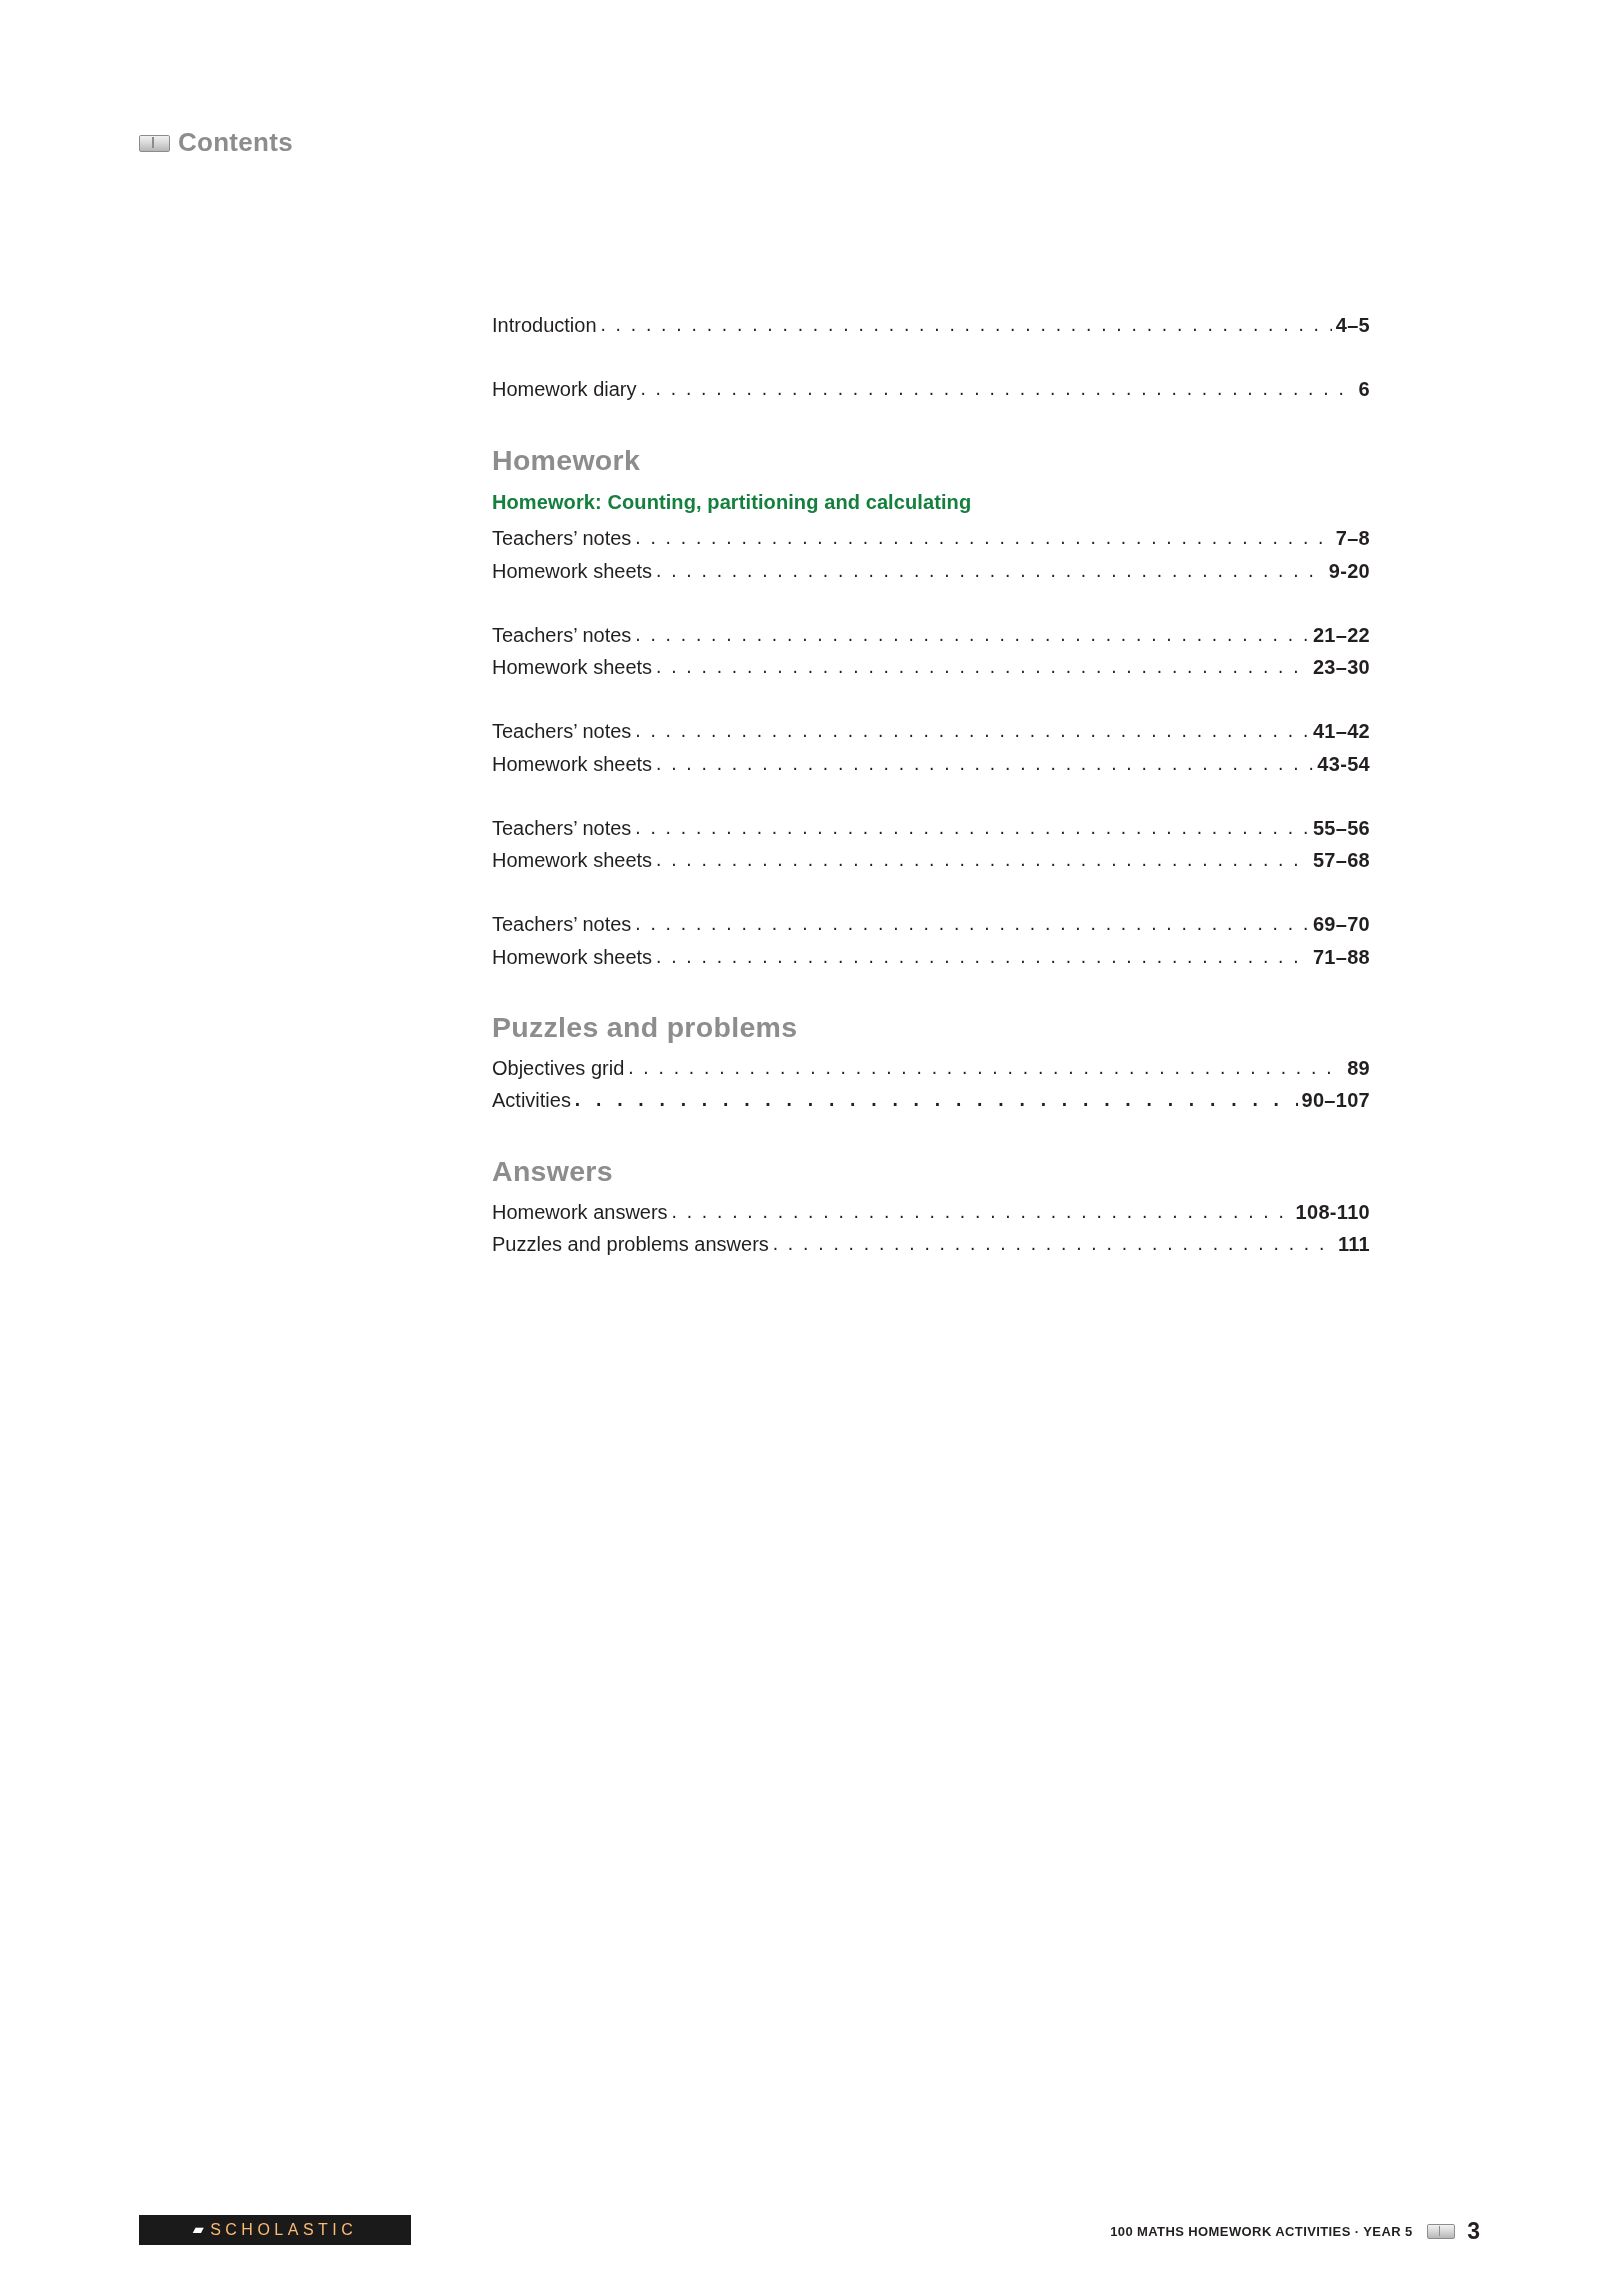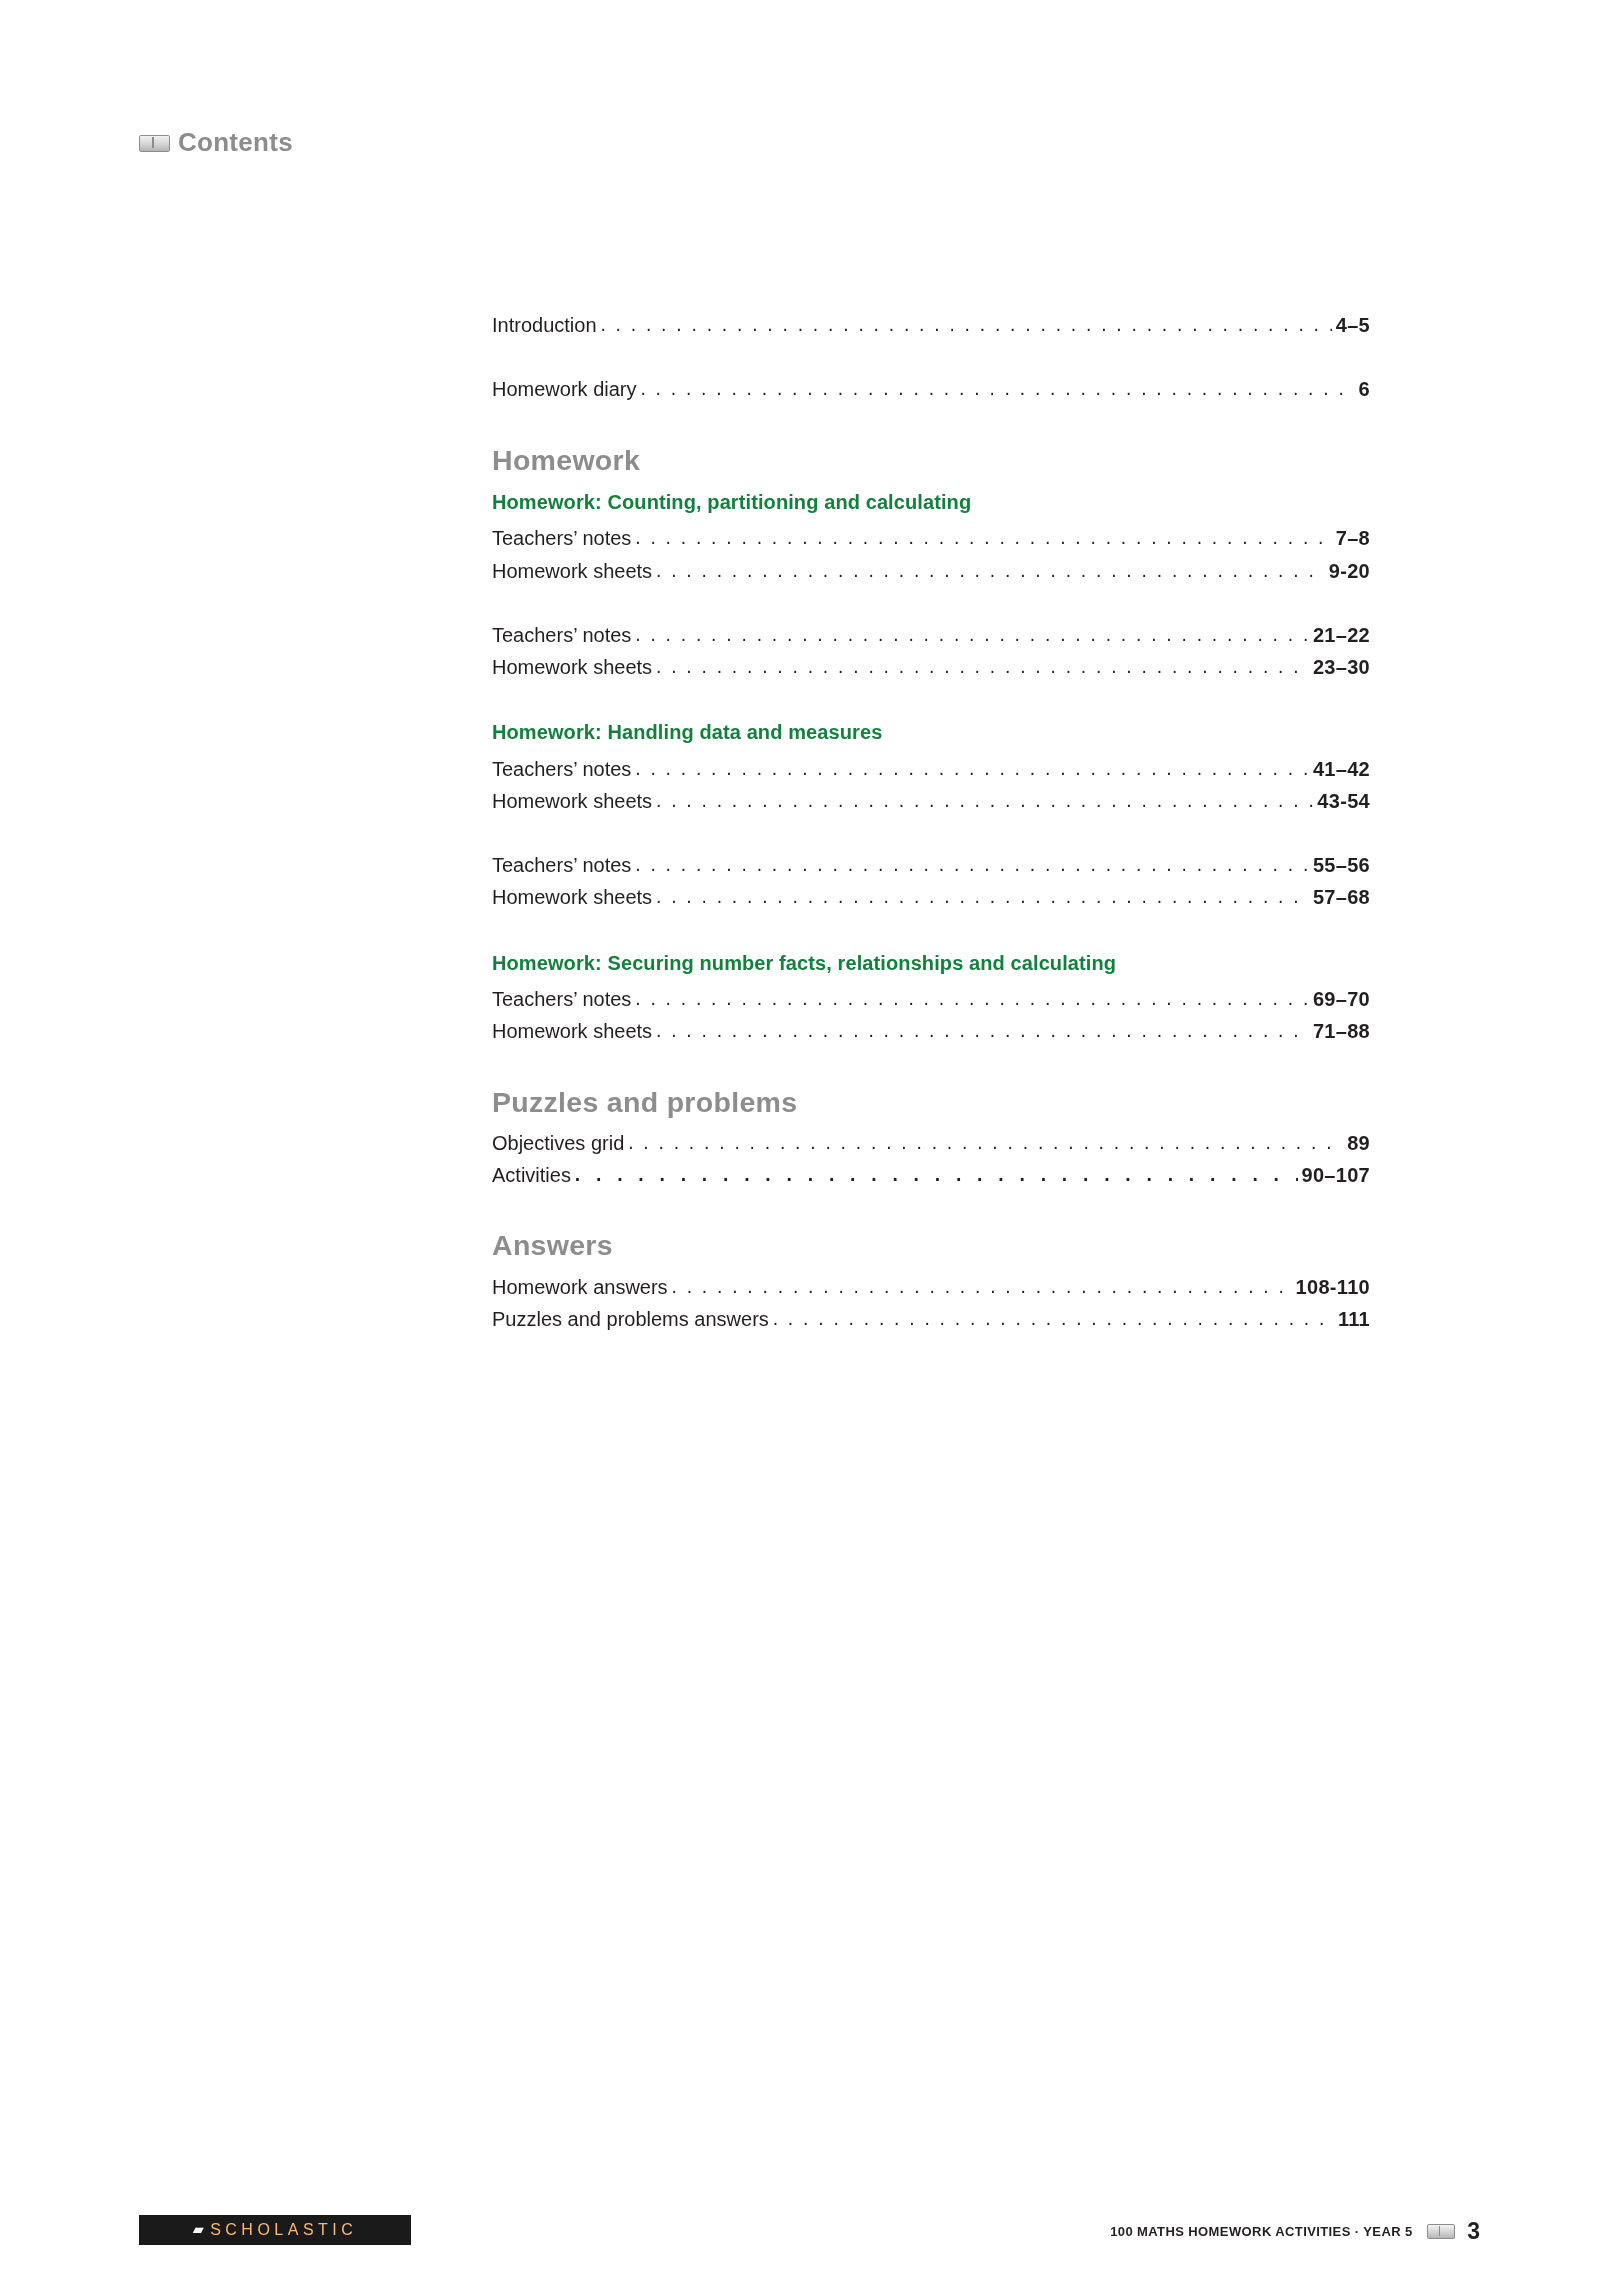--- a/index.html
+++ b/index.html
@@ -249,21 +249,20 @@
       <div class="row">
         <span class="label">Homework sheets</span>
         <span class="leader">. . . . . . . . . . . . . . . . . . . . . . . . . . . . . . . . . . . . . . . . . . . . . . . . . . . . . . . . . . . . . . . . . . . .</span>
         <span class="pages">23–30</span>
       </div>
     </div>
 
     <div class="gap-lg"></div>
 
     <div class="group">
-      <div class="sub-heading">Homework: Handling data and measures</div>
       <div class="row">
         <span class="label">Teachers’ notes</span>
         <span class="leader">. . . . . . . . . . . . . . . . . . . . . . . . . . . . . . . . . . . . . . . . . . . . . . . . . . . . . . . . . . . . . . . . . . . .</span>
         <span class="pages">41–42</span>
       </div>
       <div class="gap-sm"></div>
       <div class="row">
         <span class="label">Homework sheets</span>
         <span class="leader">. . . . . . . . . . . . . . . . . . . . . . . . . . . . . . . . . . . . . . . . . . . . . . . . . . . . . . . . . . . . . . . . . . . .</span>
         <span class="pages">43-54</span>
@@ -282,21 +281,20 @@
       <div class="row">
         <span class="label">Homework sheets</span>
         <span class="leader">. . . . . . . . . . . . . . . . . . . . . . . . . . . . . . . . . . . . . . . . . . . . . . . . . . . . . . . . . . . . . . . . . . . .</span>
         <span class="pages">57–68</span>
       </div>
     </div>
 
     <div class="gap-lg"></div>
 
     <div class="group">
-      <div class="sub-heading">Homework: Securing number facts, relationships and calculating</div>
       <div class="row">
         <span class="label">Teachers’ notes</span>
         <span class="leader">. . . . . . . . . . . . . . . . . . . . . . . . . . . . . . . . . . . . . . . . . . . . . . . . . . . . . . . . . . . . . . . . . . . .</span>
         <span class="pages">69–70</span>
       </div>
       <div class="gap-sm"></div>
       <div class="row">
         <span class="label">Homework sheets</span>
         <span class="leader">. . . . . . . . . . . . . . . . . . . . . . . . . . . . . . . . . . . . . . . . . . . . . . . . . . . . . . . . . . . . . . . . . . . .</span>
         <span class="pages">71–88</span>

